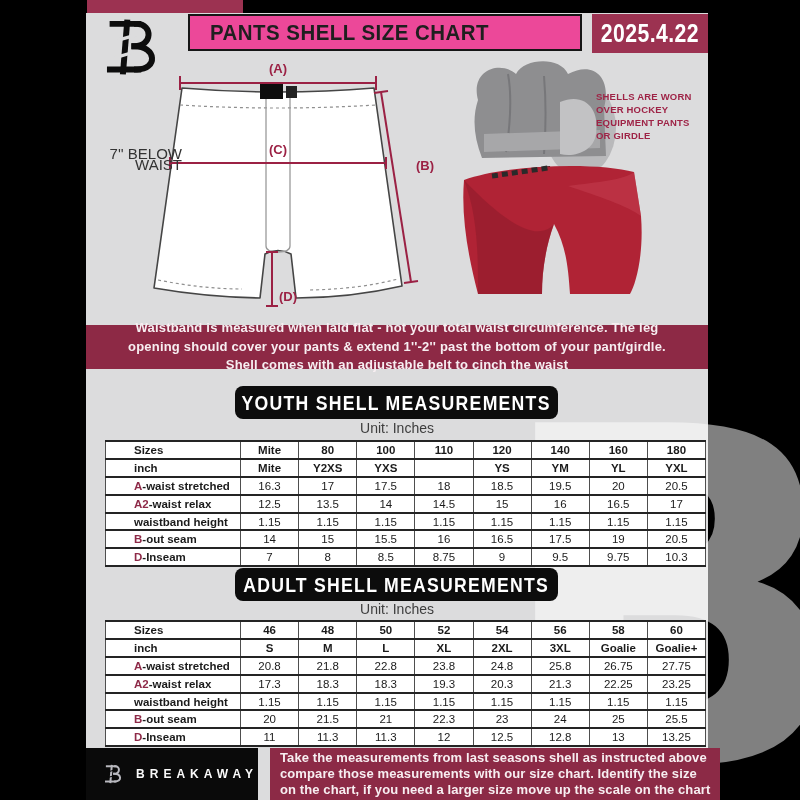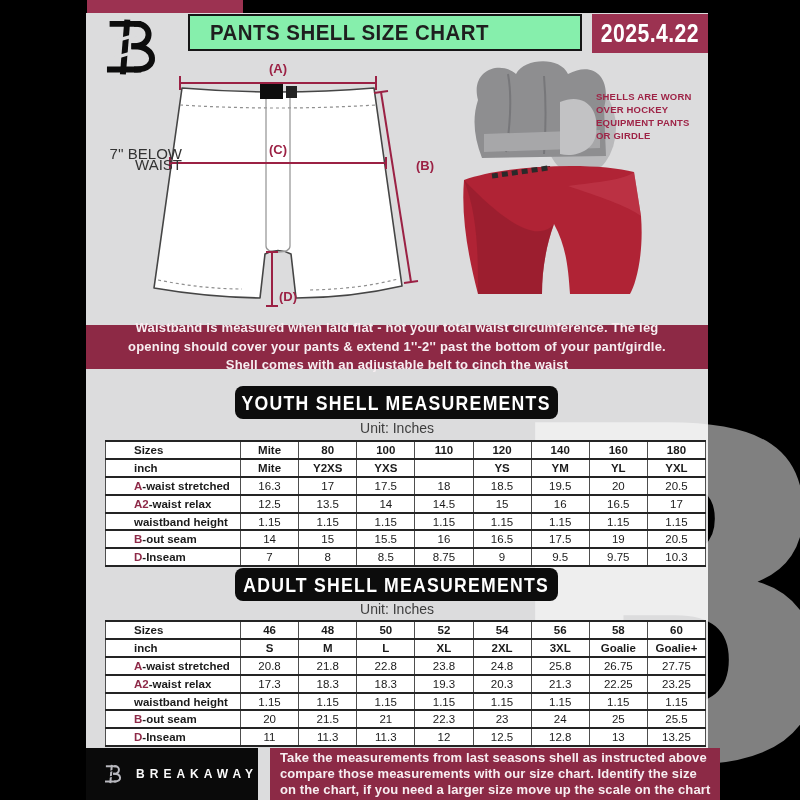--- a/index.html
+++ b/index.html
@@ -5,21 +5,21 @@
   html,body{margin:0;padding:0;}
   body{width:800px;height:800px;font-family:"Liberation Sans",sans-serif;}
   .page{position:relative;width:800px;height:800px;background:#000;overflow:hidden;}
   .content-bg{position:absolute;left:86px;top:13px;width:622px;height:787px;background:#dcdcdd;z-index:0;}
   .watermark{position:absolute;left:492px;top:368px;z-index:1;font-family:"DejaVu Sans",sans-serif;
              font-weight:bold;font-size:470px;line-height:1;color:rgba(255,255,255,0.5);pointer-events:none;}
   .layer{position:absolute;z-index:2;}
 
   
   .top-accent{left:87px;top:0;width:156px;height:13px;background:#9c3251;}
-  .title-box{left:188px;top:14px;width:394px;height:37px;background:#86efac;border:2px solid #161616;
+  .title-box{left:188px;top:14px;width:394px;height:37px;background:#ec4899;border:2px solid #161616;
              display:flex;align-items:center;padding-left:20px;box-sizing:border-box;}
   .title-box .t{font-size:22px;font-weight:bold;color:#1f1f1f;display:inline-block;
                 transform:scaleX(.93);transform-origin:left center;letter-spacing:.5px;white-space:nowrap;}
   .date-box{left:592px;top:14px;width:116px;height:39px;background:#9c3251;display:flex;align-items:center;justify-content:flex-end;}
   .date-box .t{font-size:25px;font-weight:bold;color:#fff;display:inline-block;transform:scaleX(.85);letter-spacing:.5px;}
   .logo-main{left:104px;top:14px;width:66px;height:66px;}
 
   
   .below-waist{left:96px;top:148px;width:86px;text-align:right;font-size:15px;font-weight:normal;
                color:#333;line-height:11px;white-space:pre-line;}

